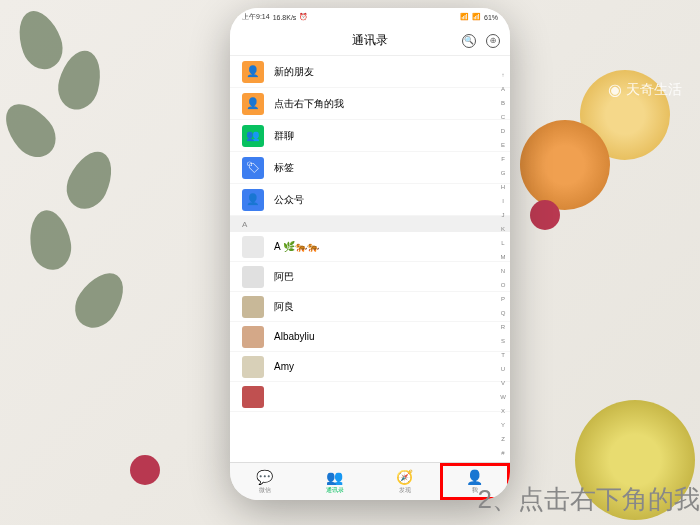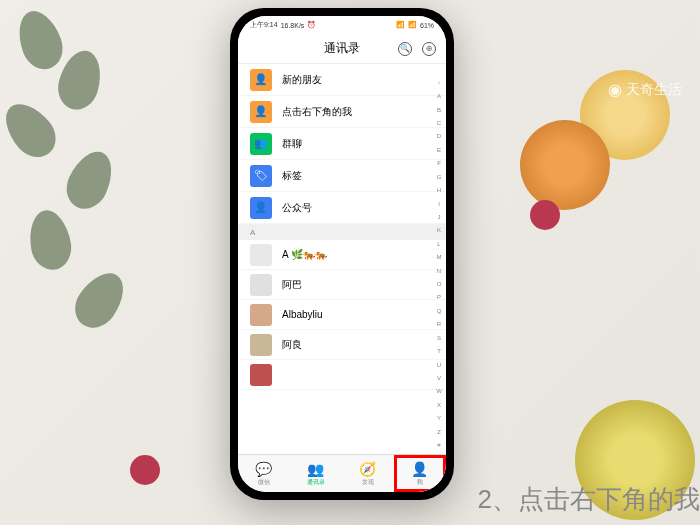--- a/index.html
+++ b/index.html
@@ -22,24 +22,23 @@
     .flower1 { right: 140px; top: 200px; }
     .flower2 { left: 130px; bottom: 40px; }
     .watermark {
       position: absolute; right: 18px; top: 80px;
       color: rgba(255,255,255,0.85); font-size: 14px; font-weight: 500;
       display: flex; align-items: center; gap: 4px;
     }
     .phone {
       position: absolute;
       left: 230px; top: 8px;
-      width: 224px; height: 492px;
+      width: 280px; height: 492px;
       background: #000;
       border-radius: 34px;
-      padding: 8px;
       box-shadow: 0 10px 40px rgba(0,0,0,0.3);
     }
     .screen {
       width: 100%; height: 100%;
       background: #f0f0f0;
       border-radius: 28px;
       overflow: hidden;
       position: relative;
       display: flex; flex-direction: column;
     }
@@ -197,26 +196,30 @@
     <div class="contact-list" id="contact-list">
         <div class="contact-item">
           <div class="avatar" style="background:#e8e8e8"></div>
           <span class="contact-name">A 🌿🐅🐅</span>
         </div>
         <div class="contact-item">
           <div class="avatar" style="background:#e0e0e0"></div>
           <span class="contact-name">阿巴</span>
         </div>
         <div class="contact-item">
+          <div class="avatar" style="background:#c8b898"></div>
+          <span class="contact-name">阿良</span>
+        </div>
+        <div class="contact-item">
           <div class="avatar" style="background:#d4a888"></div>
           <span class="contact-name">Albabyliu</span>
         </div>
         <div class="contact-item">
-          <div class="avatar" style="background:#c8b898"></div>
-          <span class="contact-name">阿良</span>
+          <div class="avatar" style="background:#d8d0b8"></div>
+          <span class="contact-name">Amy</span>
         </div>
         <div class="contact-item">
           <div class="avatar" style="background:#c05050"></div>
         </div>
       </div>
 
     <div class="index-bar" id="index-bar">
         <span class="index-letter">↑</span>
         <span class="index-letter">A</span>
         <span class="index-letter">B</span>

